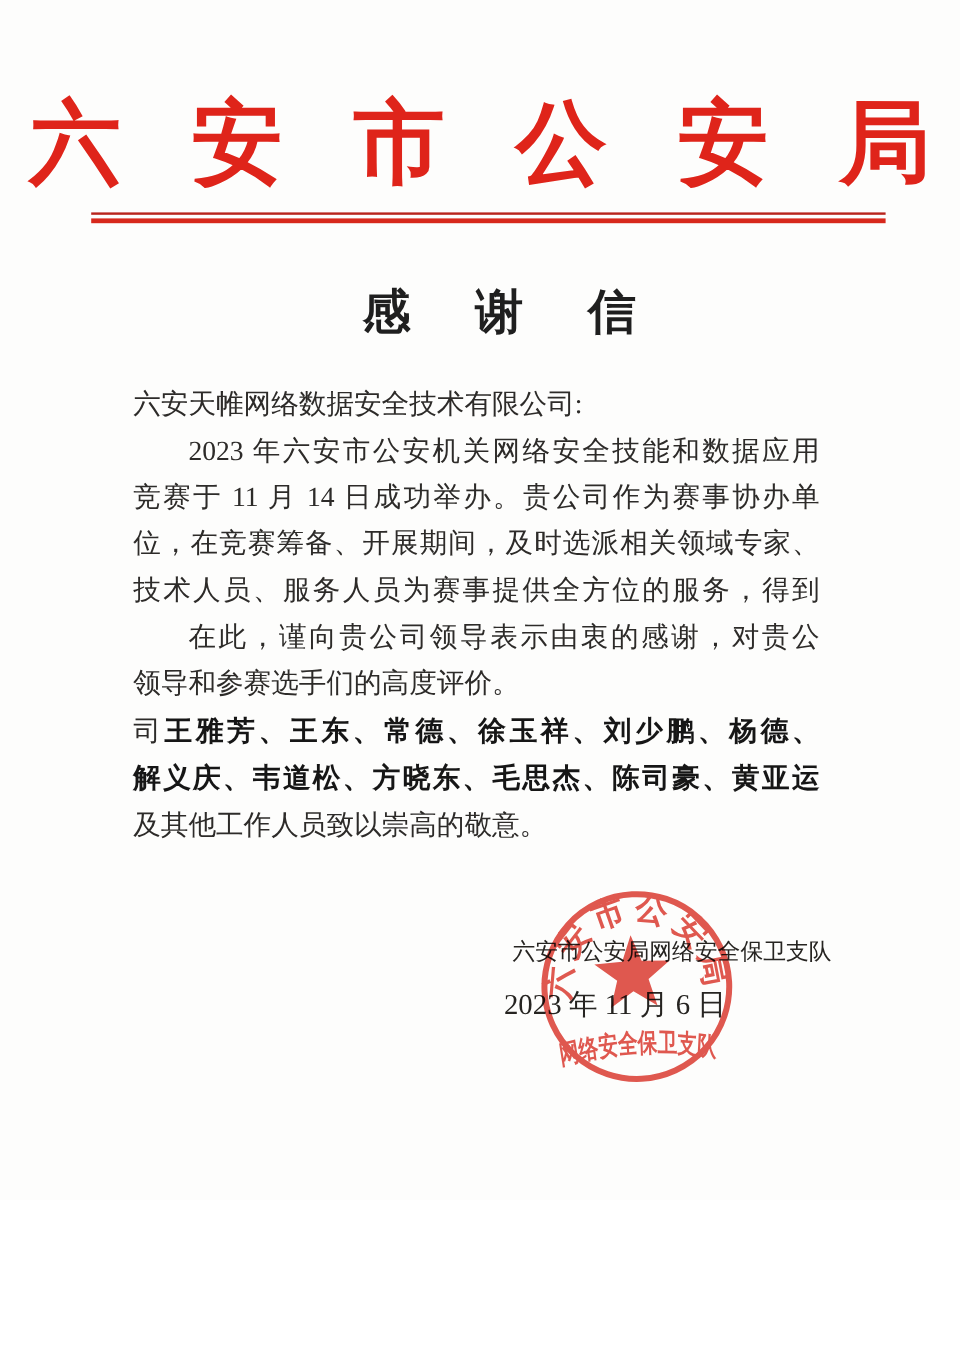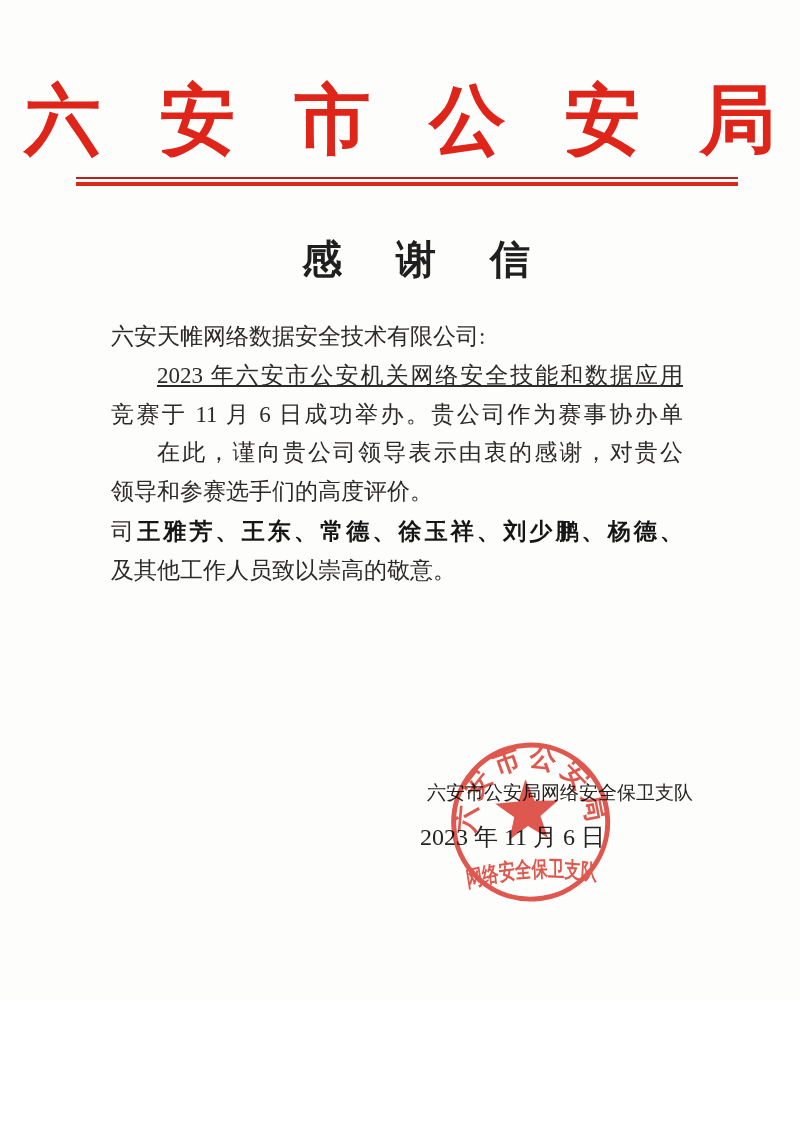--- a/index.html
+++ b/index.html
@@ -75,25 +75,28 @@
 
   <div class="head-rule">
     <div class="rule-a"></div>
     <div class="rule-b"></div>
   </div>
 
   <h1 class="letter-title">感 谢 信</h1>
 
   <div class="letter-body">
       <div class="line"><span class="run">六安天帷网络数据安全技术有限公司:</span></div>
-      <div class="line j" style="padding-left: 2em; text-decoration: underline;"><span class="run">2023 年六安市公安机关网络安全技能和数据应用</span></div>
-      <div class="line j"><span class="run">竞赛于 11 月 6 日成功举办。贵公司作为赛事协办单</span></div>
+      <div class="line j" style="padding-left: 2em;"><span class="run">2023 年六安市公安机关网络安全技能和数据应用</span></div>
+      <div class="line j"><span class="run">竞赛于 11 月 14 日成功举办。贵公司作为赛事协办单</span></div>
+      <div class="line j"><span class="run">位，在竞赛筹备、开展期间，及时选派相关领域专家、</span></div>
+      <div class="line j"><span class="run">技术人员、服务人员为赛事提供全方位的服务，得到</span></div>
       <div class="line j" style="padding-left: 2em;"><span class="run">在此，谨向贵公司领导表示由衷的感谢，对贵公</span></div>
       <div class="line"><span class="run">领导和参赛选手们的高度评价。</span></div>
       <div class="line j"><span class="run">司</span><span class="names">王雅芳、王东、常德、徐玉祥、刘少鹏、杨德、</span></div>
+      <div class="line j"><span class="names">解义庆、韦道松、方晓东、毛思杰、陈司豪、黄亚运</span></div>
       <div class="line"><span class="run">及其他工作人员致以崇高的敬意。</span></div>
     </div>
 
   <div class="signature">六安市公安局网络安全保卫支队</div>
 
   <div class="date-line">2023 年 11 月 6 日</div>
 
   <svg class="seal" viewBox="0 0 210 200" width="210" height="200" xmlns="http://www.w3.org/2000/svg">
     <circle class="seal-ring" cx="103" cy="94" r="77"></circle>
     <path id="sealArc" d="M 48.9 108.5 A 56 56 0 1 1 157.1 108.5" fill="none"></path>

